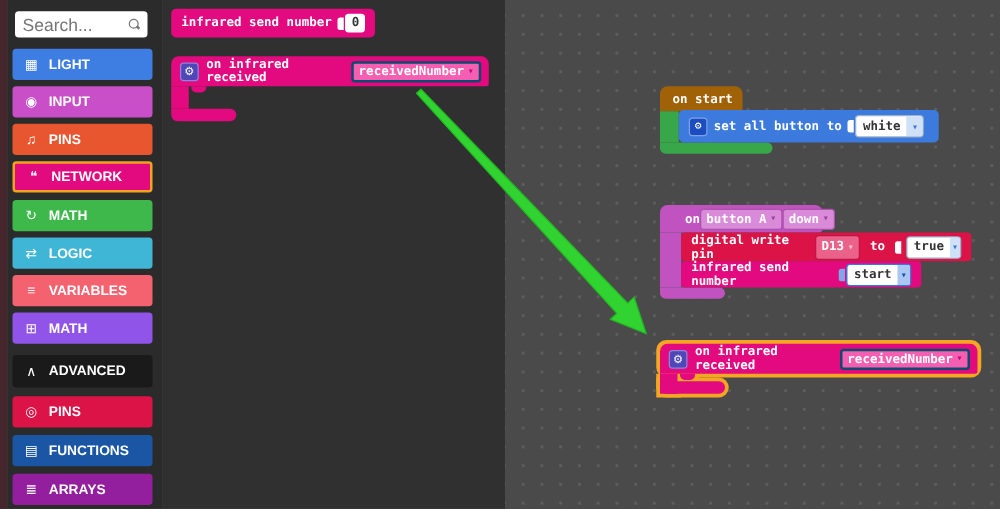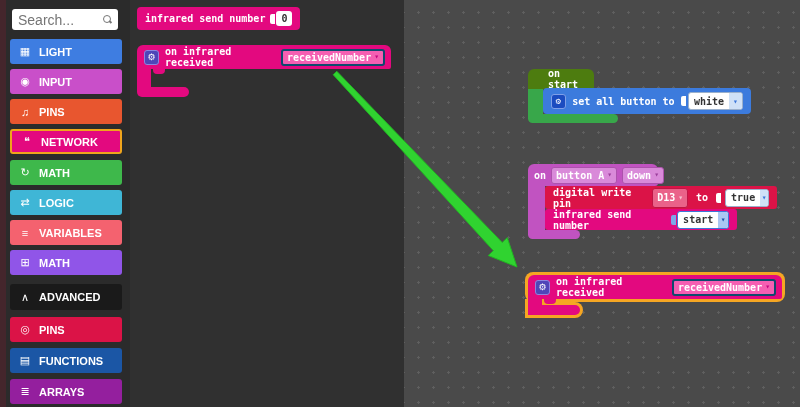--- a/index.html
+++ b/index.html
@@ -28,21 +28,21 @@
   .advanced { background:#1a1a1a; }
 
   
   .flyout { position:absolute; left:130px; top:0; width:274px; height:407px; background:#303030; }
   .workspace { position:absolute; left:404px; top:0; width:396px; height:407px; background:#4a4a4a;
                background-image:radial-gradient(#5f5f5f 1px, rgba(0,0,0,0) 1.4px);
                background-size:15px 15px; background-position:7px 5px; }
 
   
   .mono, .blk { font-family:"DejaVu Sans Mono", monospace; font-weight:bold; font-size:10px; color:#fff; }
-  .blk { position:absolute; display:flex; align-items:center; gap:5px; border-radius:4px; padding:8px 8px;justify-content:space-between; }
+  .blk { position:absolute; display:flex; align-items:center; gap:5px; border-radius:4px; padding:8px 8px; }
   .gear { width:15px; height:15px; border-radius:3px; display:flex; align-items:center;
           justify-content:center; font-size:9px; color:#fff; flex:none; cursor:pointer; }
   .gear-purple { background:#4f46b8; border:1px solid #8c85e0; }
   .gear-blue   { background:#1b4cc0; border:1px solid #7fa0e8; }
   .dd { display:inline-flex; align-items:center; gap:3px; height:17px; padding:0 4px;
         border-radius:3px; cursor:pointer; white-space:nowrap; }
   .dd .arr { font-size:8px; line-height:1; }
   .dd-pink { background:#f55fb2; border:2px solid #0c4a6e; color:#fff; }
   .dd-pink .arr { color:#c2077f; }
   .dd-lav  { background:#d98ad9; border:1px solid #ad52ad; color:#fff; }
@@ -87,32 +87,32 @@
   .ws-ir .o-top { left:-3px; top:-3px; width:260px; height:30px; border-radius:8px; }
   .ws-ir .o-arm { left:-3px; top:24px; width:20px; height:19px; }
   .ws-ir .o-foot { left:-3px; top:27px; width:58px; height:16px; border-radius:0 8px 8px 8px; }
   .ws-ir .o-notch { left:13px; top:24px; width:18px; height:8px; border-radius:0 0 5px 5px; }
 
   
   .fly-send { left:137px; top:7px; height:23px; background:#e3097f; }
 
   
   .g-onstart { left:528px; top:69px; }
-  .g-onstart .g-top { position:absolute; left:0; top:0; width:66px; height:20px; background:#4d7c0f;
-                      border-radius:6px 6px 0 0; display:flex; align-items:center; padding-left:20px; cursor:grab; }
+  .g-onstart .g-top { position:absolute; left:0; top:0; width:66px; height:20px; background:#a16207;
+                      border-radius:6px 6px 0 0; display:flex; align-items:center; padding-left:10px; cursor:grab; }
   .g-onstart .g-arm { position:absolute; left:0; top:20px; width:15px; height:25px; background:#38a74a; }
   .g-onstart .g-foot { position:absolute; left:0; top:45px; width:90px; height:9px; background:#38a74a;
                        border-radius:0 5px 5px 5px; }
   .blu-set { left:15px; top:19px; width:208px; height:26px; background:#3c7bdd; }
 
   
   .g-onbtn { left:528px; top:164px; }
   .g-onbtn .g-top { position:absolute; left:0; top:0; width:130px; height:22px; background:#c153c1;
-                    border-radius:6px 6px 3px 0; display:flex; align-items:center; gap:5px;
-                    padding-left:6px; cursor:grab; }
+                    border-radius:6px 6px 3px 0; display:flex; align-items:center; 
+                    padding-left:20px; cursor:grab; }
   .g-onbtn .g-arm { position:absolute; left:0; top:22px; width:17px; height:44px; background:#c153c1; }
   .g-onbtn .g-foot { position:absolute; left:0; top:66px; width:52px; height:9px; background:#c153c1;
                      border-radius:0 5px 5px 5px; }
   .red-dw { left:17px; top:22px; width:232px; height:23px; background:#db1347; border-radius:3px; gap:8px; }
   .pnk-send { left:17px; top:45px; width:192px; height:21px; background:#e3097f; border-radius:3px; }
 
   
   .arrow-svg { position:absolute; left:0; top:0; width:800px; height:407px; pointer-events:none; }
 </style>
 </head>

